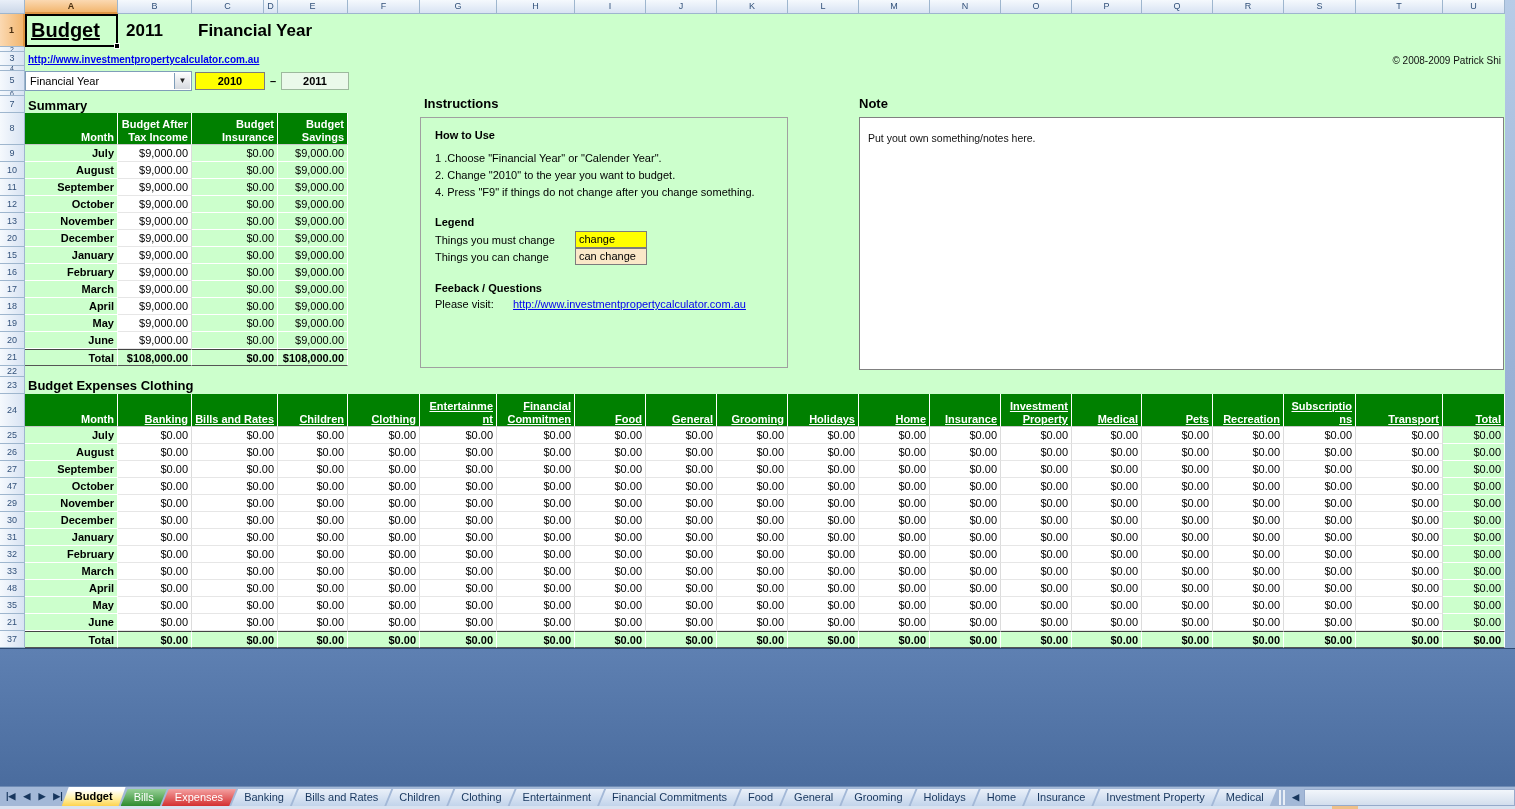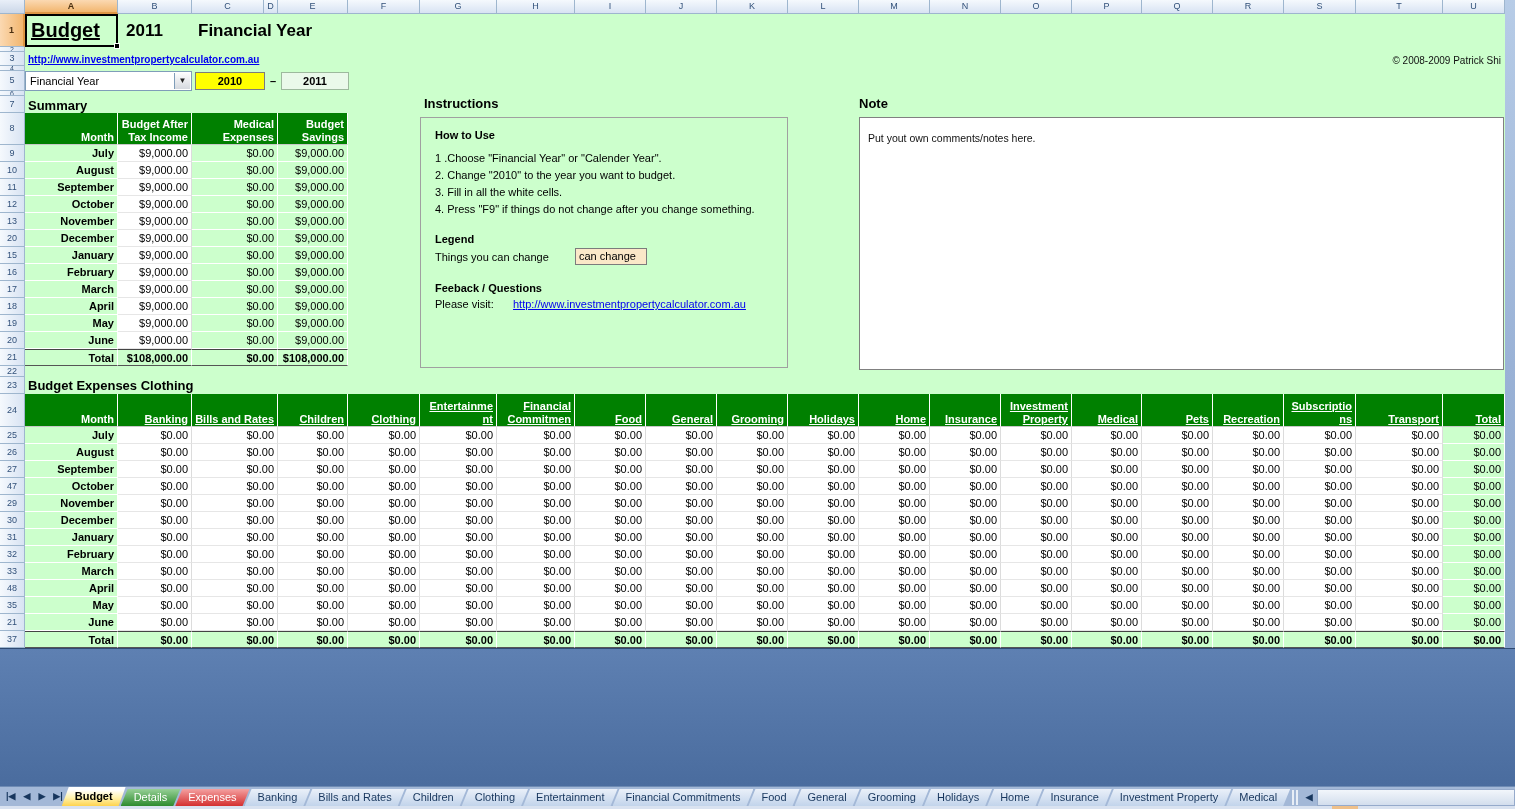--- a/index.html
+++ b/index.html
@@ -183,21 +183,21 @@
     </div>
     <div class="abs yfrom">2010</div>
     <div class="abs ydash">–</div>
     <div class="abs yto">2011</div>
 
     <div class="abs secheading" style="left:3px;top:84px;">Summary</div>
     <div class="tblw" id="sumtbl" style="left:0;top:99px;width:323px;">
         <div class="trow">
           <div class="tc th" style="width: 93px; height: 32px;">Month</div>
           <div class="tc th" style="width: 74px; height: 32px;">Budget After Tax Income</div>
-          <div class="tc th" style="width: 86px; height: 32px;">Medical Expenses</div>
+          <div class="tc th" style="width: 86px; height: 32px;">Budget Insurance</div>
           <div class="tc th" style="width: 70px; height: 32px;">Budget Savings</div>
         </div>
         <div class="trow">
           <div class="tc tm" style="width: 93px; height: 17px; line-height: 16px;">July</div>
           <div class="tc tw" style="width: 74px; height: 17px; line-height: 16px;">$9,000.00</div>
           <div class="tc tg" style="width: 86px; height: 17px; line-height: 16px;">$0.00</div>
           <div class="tc tg" style="width: 70px; height: 17px; line-height: 16px;">$9,000.00</div>
         </div>
         <div class="trow">
           <div class="tc tm" style="width: 93px; height: 17px; line-height: 16px;">August</div>
@@ -272,40 +272,43 @@
           <div class="tc tt" style="width: 70px; height: 17px; line-height: 16px;">$108,000.00</div>
         </div>
       </div>
 
     <div class="abs secheading" style="left:399px;top:82px;">Instructions</div>
     <div class="abs insbox">
       <div class="boldline" style="margin-bottom:9px;">How to Use</div>
       <div id="steps">
           <div class="step">1 .Choose "Financial Year" or "Calender Year".</div>
           <div class="step">2. Change "2010" to the year you want to budget.</div>
-          <div class="step">3. Fill in all the white cells.</div>
           <div class="step">4. Press "F9" if things do not change after you change something.</div>
         </div>
       <div class="boldline" style="margin-top:15px;margin-bottom:3px;">Legend</div>
       <div id="legend" style="position:relative;">
+          <div class="legrow">
+            <div>Things you must change</div>
+            <div class="swatch" style="background: rgb(255, 255, 0);">change</div>
+          </div>
           <div class="legrow">
             <div>Things you can change</div>
             <div class="swatch" style="background: rgb(251, 232, 200);">can change</div>
           </div>
         </div>
       <div class="boldline" style="margin-top:17px;margin-bottom:4px;">Feeback / Questions</div>
       <div class="feedrow">
         <span style="width:78px;">Please visit:</span>
         <span class="hlink">http://www.investmentpropertycalculator.com.au</span>
       </div>
     </div>
 
     <div class="abs secheading" style="left:834px;top:82px;">Note</div>
     <div class="abs notebox">
-      <span>Put yout own comments/notes here.</span>
+      <span>Put yout own something/notes here.</span>
     </div>
 
     <div class="abs secheading" style="left:3px;top:364px;">Budget Expenses Clothing</div>
     <div class="tblw" id="exptbl" style="left:0;top:380px;width:1480px;">
         <div class="trow">
           <div class="tc th" style="width: 93px; height: 33px;">Month</div>
           <div class="tc th link" style="width: 74px; height: 33px;">Banking</div>
           <div class="tc th link" style="width: 86px; height: 33px;">Bills and Rates</div>
           <div class="tc th link" style="width: 70px; height: 33px;">Children</div>
           <div class="tc th link" style="width: 72px; height: 33px;">Clothing</div>
@@ -618,21 +621,21 @@
 
   <div class="tabbar">
     <div class="navbtns" id="navbtns">
         <div>|◀</div>
         <div>◀</div>
         <div>▶</div>
         <div>▶|</div>
       </div>
     <div class="tabs" id="tabs">
         <div class="tab active">Budget</div>
-        <div class="tab income">Details</div>
+        <div class="tab income">Bills</div>
         <div class="tab expenses">Expenses</div>
         <div class="tab normal">Banking</div>
         <div class="tab normal">Bills and Rates</div>
         <div class="tab normal">Children</div>
         <div class="tab normal">Clothing</div>
         <div class="tab normal">Entertainment</div>
         <div class="tab normal">Financial Commitments</div>
         <div class="tab normal">Food</div>
         <div class="tab normal">General</div>
         <div class="tab normal">Grooming</div>

